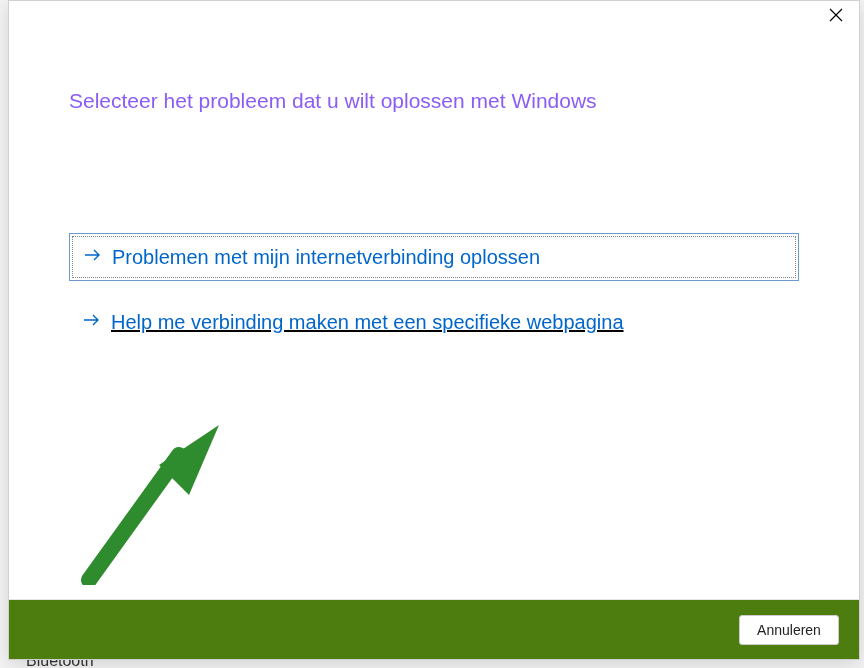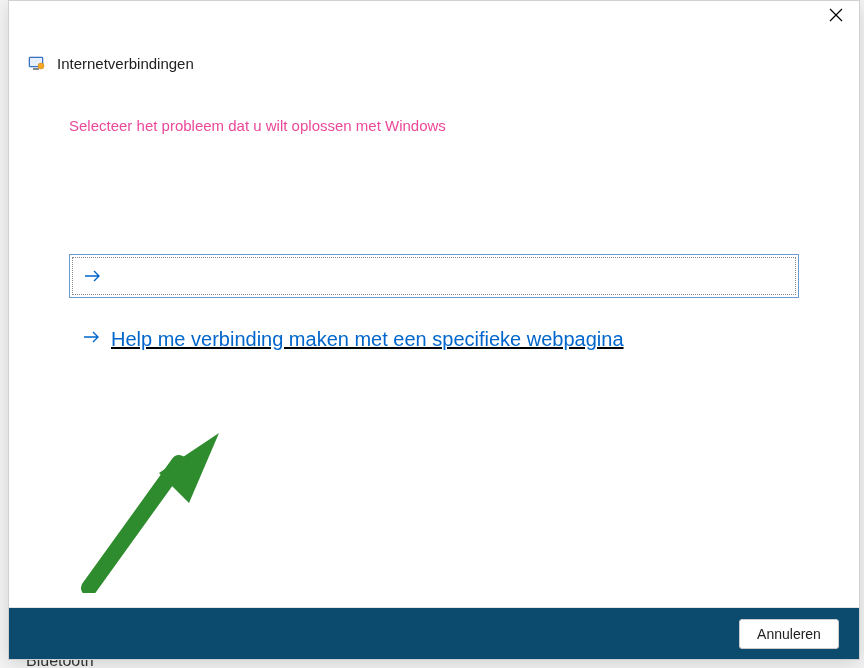--- a/index.html
+++ b/index.html
@@ -66,22 +66,22 @@
     .wizard-title {
       font-size: 15px;
       color: #222;
     }
     .content {
       flex: 1;
       padding: 40px 60px 20px 60px;
       position: relative;
     }
     .heading {
-      font-size: 15px;
-      color: #ec4899;
+      font-size: 21px;
+      color: #8b5cf6;
       font-weight: 400;
       margin-bottom: 120px;
     }
     .option {
       padding: 10px 14px;
       cursor: default;
       display: flex;
       align-items: flex-start;
       gap: 10px;
     }
@@ -119,23 +119,23 @@
     .arrow-annotation {
       position: absolute;
       left: 70px;
       bottom: 10px;
     }
     .arrow-annotation svg {
       width: 160px;
       height: 170px;
     }
     .footer {
-      height: 52px;
+      height: 60px;
       border-top: 1px solid #e5e5e5;
-      background: #0c4a6e;
+      background: #4d7c0f;
       display: flex;
       align-items: center;
       justify-content: flex-end;
       padding: 15px 20px;
     }
     .cancel-btn {
       min-width: 100px;
       height: 30px;
       background: #ffffff;
       border: 1px solid #cccccc;
@@ -164,42 +164,32 @@
   <div class="titlebar">
     <div class="close-btn">
       <span>
         <svg viewBox="0 0 14 14">
             <path d="M1 1 L13 13 M13 1 L1 13" stroke="#000" stroke-width="1.2" fill="none"></path>
           </svg>
       </span>
     </div>
   </div>
 
-  <div class="header-row">
-    <span class="wizard-icon">
-      <svg viewBox="0 0 18 16">
-        <rect x="1" y="2" width="14" height="10" rx="1" fill="#3a7bd5" stroke="#2a5aa0" stroke-width="0.5"></rect>
-        <rect x="2" y="3" width="12" height="8" fill="#e8f0fb"></rect>
-        <rect x="5" y="13" width="6" height="2" fill="#888"></rect>
-        <circle cx="13" cy="11" r="3" fill="#f5a623" stroke="#d08000" stroke-width="0.5"></circle>
-      </svg>
-    </span>
-    <span class="wizard-title">Internetverbindingen</span>
-  </div>
 
   <div class="content">
     <h1 class="heading">Selecteer het probleem dat u wilt oplossen met Windows</h1>
 
     <div class="option selected">
       <span class="option-arrow">
         <svg viewBox="0 0 18 14">
             <path d="M1 7 L15 7 M10 2 L15 7 L10 12" stroke="#0066cc" stroke-width="1.4" fill="none"></path>
           </svg>
       </span>
       <div class="option-text">
+        <span class="option-title">Problemen met mijn internetverbinding oplossen</span>
       </div>
     </div>
 
     <div class="option option2">
       <span class="option-arrow">
         <svg viewBox="0 0 18 14">
             <path d="M1 7 L15 7 M10 2 L15 7 L10 12" stroke="#0066cc" stroke-width="1.4" fill="none"></path>
           </svg>
       </span>
       <div class="option-text">

